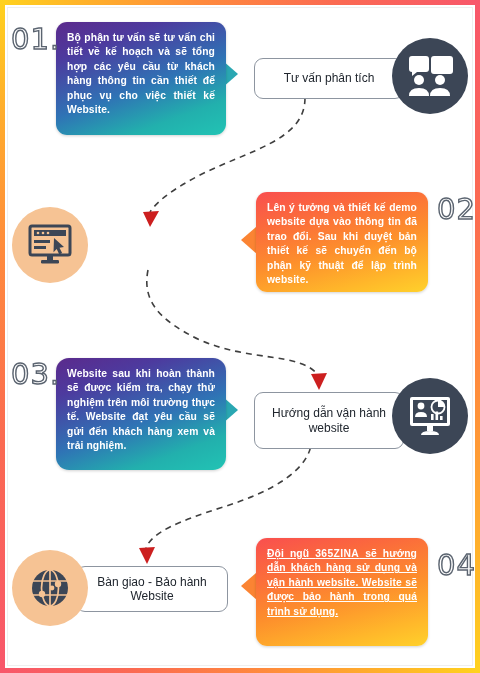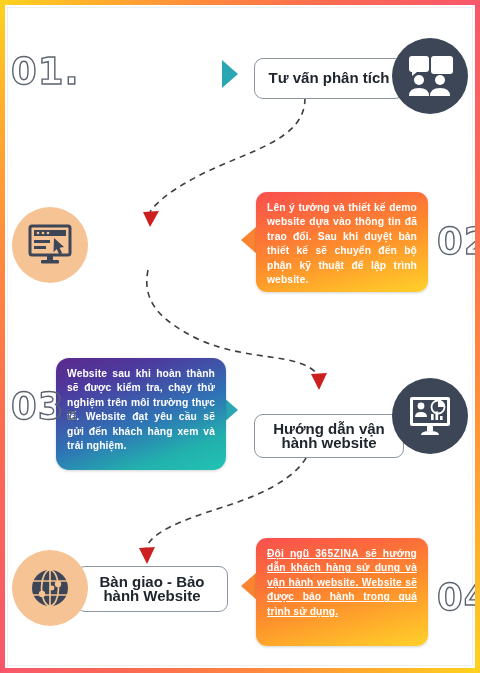--- a/index.html
+++ b/index.html
@@ -50,30 +50,29 @@
     z-index: 1;
     pointer-events: none;
   }
 
   
   .abs { position: absolute; }
 
   
   .step-number {
     font-family: "DejaVu Sans", sans-serif;
-    font-size: 37px;
-    font-weight: 700;
+    font-size: 29px;
+    font-weight: 400;
     letter-spacing: 1px;
     color: transparent;
     -webkit-text-stroke: 1.4px #5b6470;
     text-shadow: 0 0 0 transparent;
     z-index: 20;
     white-space: nowrap;
     user-select: none;
-    margin-top: 28px;
   }
 
   
   .bubble {
     position: absolute;
     box-sizing: border-box;
     border-radius: 11px;
     padding: 9px 11px 9px 11px;
     font-size: 10.3px;
     line-height: 14.4px;
@@ -112,26 +111,25 @@
   .pill {
     position: absolute;
     box-sizing: border-box;
     background: #ffffff;
     border: 1px solid #8d95a0;
     border-radius: 9px;
     display: flex;
     align-items: center;
     justify-content: center;
     text-align: center;
-    font-size: 15px;
+    font-size: 12px;
     line-height: 14.5px;
     color: #20262e;
     padding: 4px 8px;
     z-index: 12;
-    font-weight: bold;
   }
 
   
   .icon-circle {
     position: absolute;
     border-radius: 50%;
     display: flex;
     align-items: center;
     justify-content: center;
     z-index: 13;
@@ -167,20 +165,21 @@
     <path d="M 148 270 C 142 300, 158 320, 200 340 C 250 362, 300 352, 318 375" fill="none" stroke="#3f3f3f" stroke-width="1.6" stroke-dasharray="6 5"></path>
     <polygon points="311,374 327,373 319,390" fill="#cc1f1f"></polygon>
 
     <path d="M 312 437 C 312 470, 272 492, 220 508 C 180 521, 152 532, 146 548" fill="none" stroke="#3f3f3f" stroke-width="1.6" stroke-dasharray="6 5"></path>
     <polygon points="139,548 155,547 147,564" fill="#cc1f1f"></polygon>
   </svg>
 
   <div class="abs step-number" style="left:11px; top:22px;">01.</div>
 
   <div class="tail tail-right" style="left:222px; top:60px;"></div>
+  <div class="bubble bubble-teal" style="left:56px; top:22px; width:170px; height:113px;">Bộ phận tư vấn sẽ tư vấn chi tiết về kế hoạch và sẽ tổng hợp các yêu cầu từ khách hàng thông tin cần thiết để phục vụ cho việc thiết kế Website.</div>
 
   <div class="pill" style="left:254px; top:58px; width:150px; height:41px;">Tư vấn phân tích</div>
 
   <div class="icon-circle circle-dark" style="left:392px; top:38px; width:76px; height:76px;">
     <svg width="46" height="42" viewBox="0 0 46 42">
 
       <path d="M2 4 q0-3 3-3 h14 q3 0 3 3 v10 q0 3 -3 3 h-9 l-5 4 v-4 h-0 q-3 0 -3 -3 z" fill="#ffffff"></path>
       <path d="M24 1 q0-3 3-3 h16 q3 0 3 3 v12 q0 3 -3 3 h-16 q-3 0 -3 -3 z" fill="#ffffff" transform="translate(0,3)"></path>
 
       <circle cx="12" cy="25" r="5" fill="#ffffff"></circle>
@@ -210,21 +209,21 @@
 
 
   <div class="tail tail-left" style="left:241px; top:226px;"></div>
   <div class="bubble bubble-orange" style="left:256px; top:192px; width:172px; height:100px;">Lên ý tưởng và thiết kế demo website dựa vào thông tin đã trao đổi. Sau khi duyệt bản thiết kế sẽ chuyển đến bộ phận kỹ thuật để lập trình website.</div>
 
   <div class="abs step-number" style="left:11px; top:357px;">03.</div>
 
   <div class="tail tail-right" style="left:222px; top:396px;"></div>
   <div class="bubble bubble-teal" style="left:56px; top:358px; width:170px; height:112px;border-radius:13px;">Website sau khi hoàn thành sẽ được kiểm tra, chạy thử nghiệm trên môi trường thực tế. Website đạt yêu cầu sẽ gửi đến khách hàng xem và trải nghiệm.</div>
 
-  <div class="pill" style="left:254px; top:392px; width:150px; height:44px;margin-top:22px;">Hướng dẫn vận hành website</div>
+  <div class="pill" style="left:254px; top:392px; width:150px; height:57px;">Hướng dẫn vận hành website</div>
 
   <div class="icon-circle circle-dark" style="left:392px; top:378px; width:76px; height:76px;">
     <svg width="44" height="42" viewBox="0 0 44 42">
       <rect x="2" y="2" width="40" height="29" rx="2" fill="#ffffff"></rect>
       <rect x="5" y="5" width="34" height="23" fill="#3c4656"></rect>
 
       <circle cx="13" cy="11" r="3.4" fill="#ffffff"></circle>
       <path d="M7 22 q0-5 6-5 q6 0 6 5 z" fill="#ffffff"></path>
 
       <circle cx="30" cy="12" r="6.5" fill="none" stroke="#ffffff" stroke-width="1.8"></circle>

